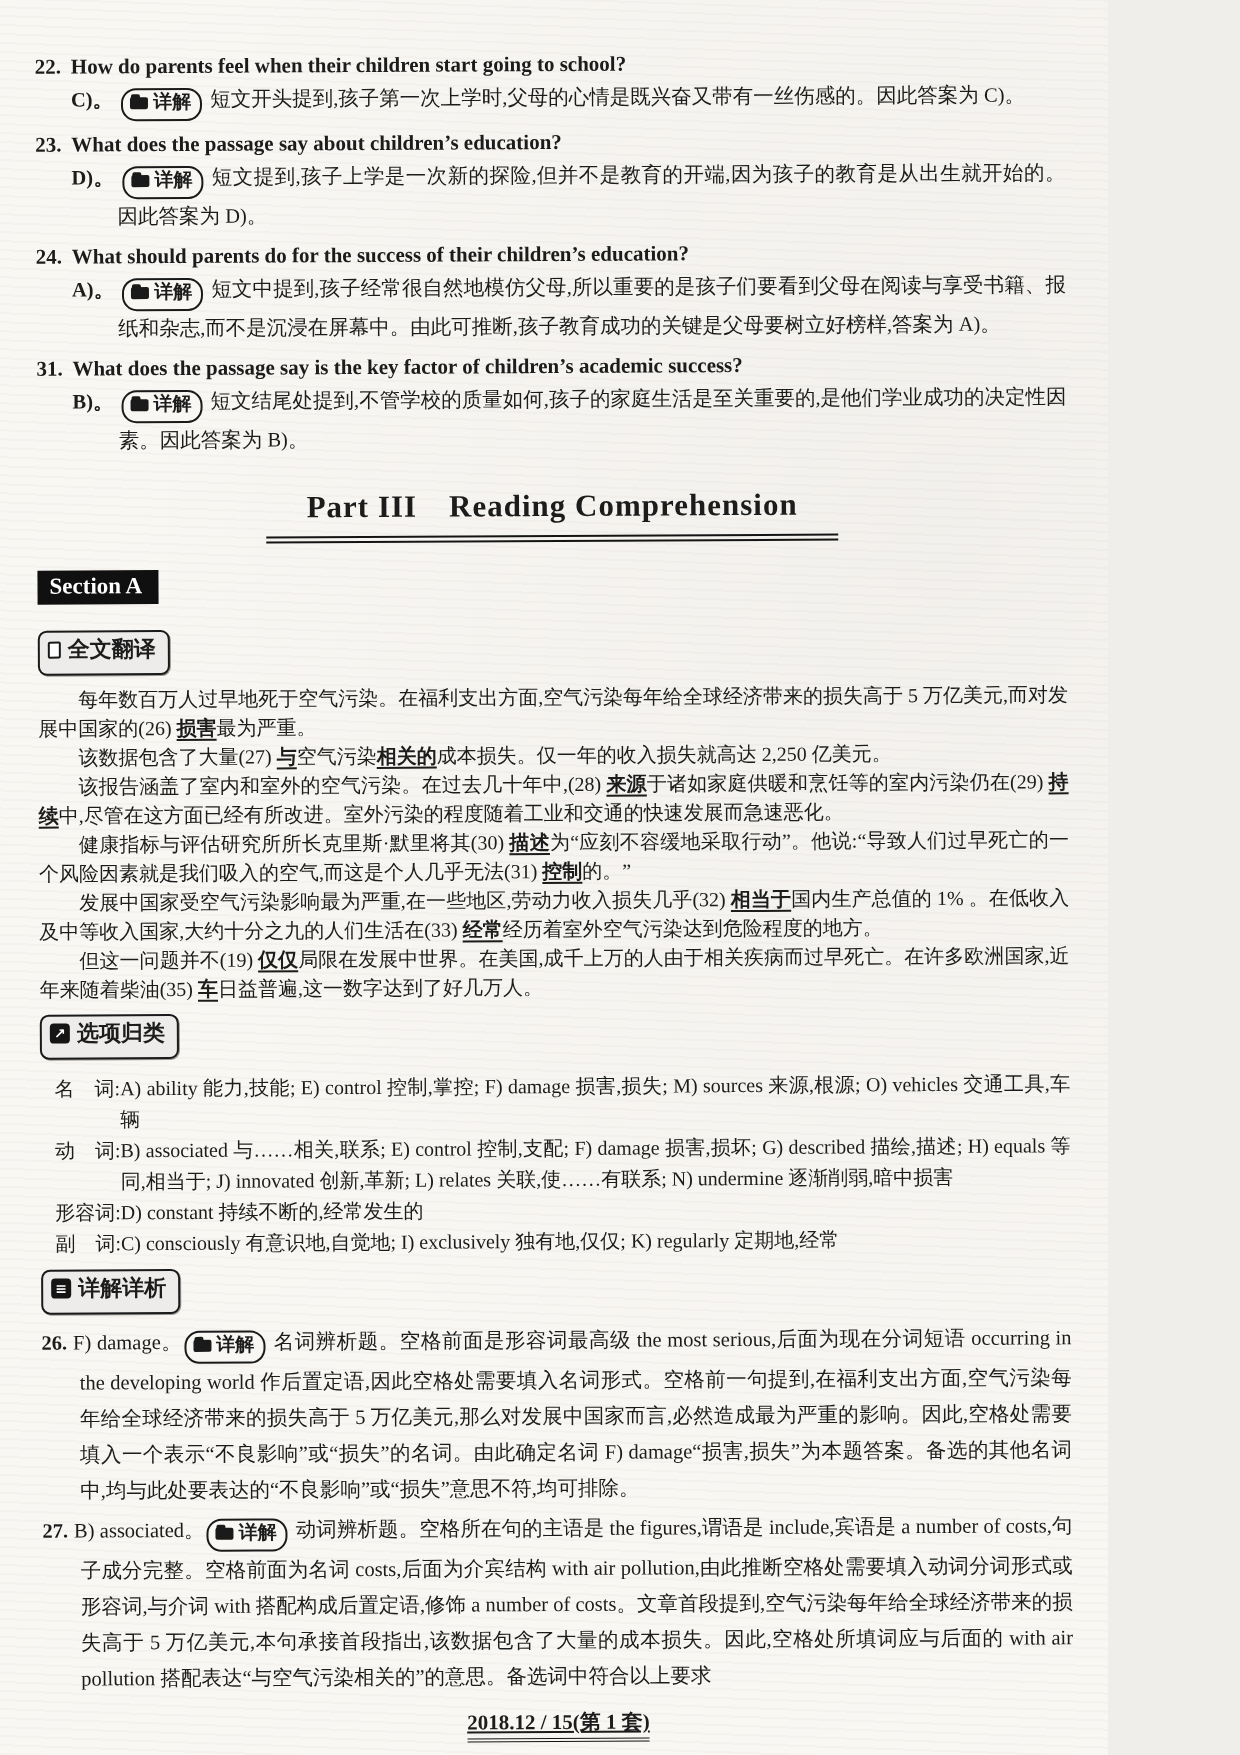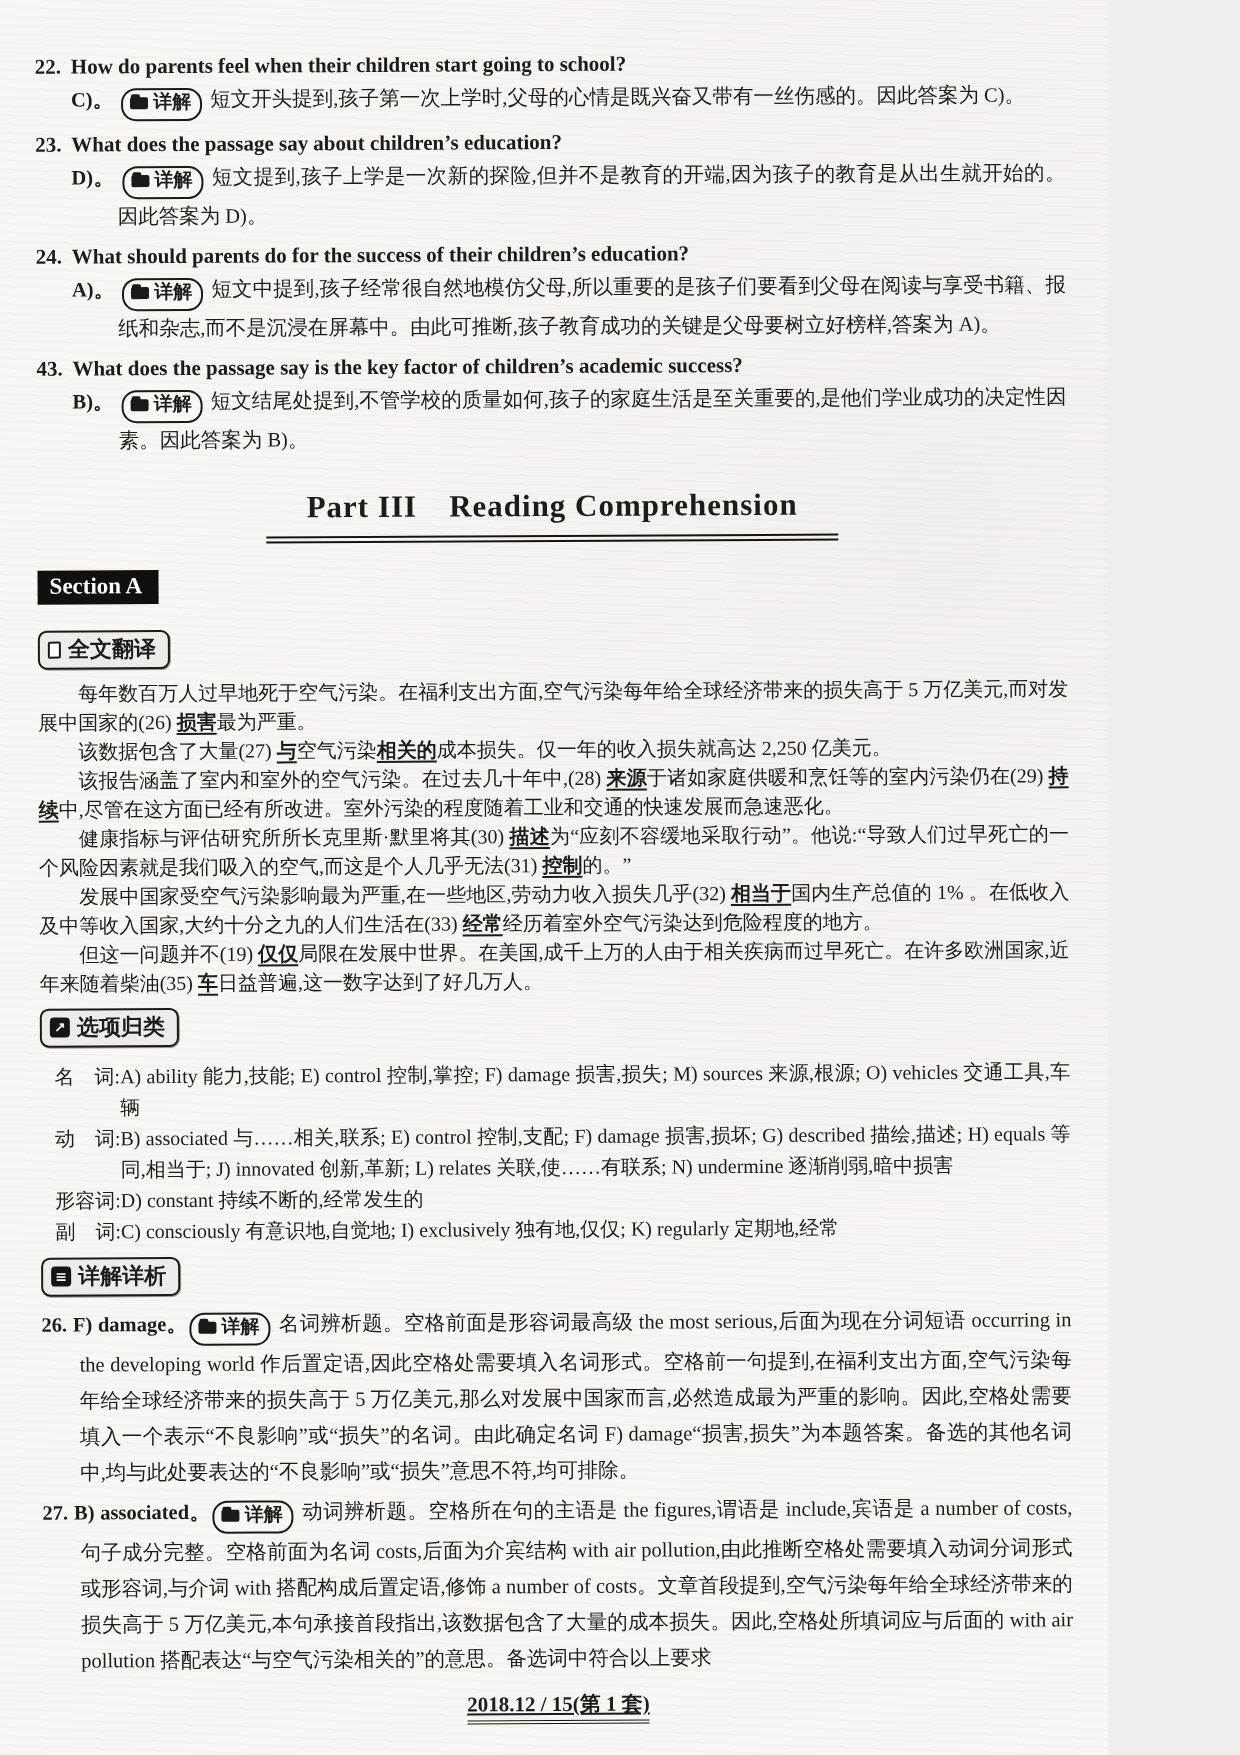--- a/index.html
+++ b/index.html
@@ -79,21 +79,21 @@
     padding:3px 16px 5px 12px;
     margin-bottom:16px;
   }
 
   
   .sec-label {
     display:inline-flex; align-items:center; gap:7px;
     border:2px solid #1a1a1a; border-radius:9px;
     background:#edecea;
     font-weight:bold; font-size:22px;
-    padding:2px 12px 3px 8px;
+    padding:2px 12px 9px 8px;
     margin:10px 0 10px 0;
     box-shadow:1px 1px 0 #9a9a96;
   }
   .ic-page {
     display:inline-block; width:13px; height:17px;
     background:#fff; border:2px solid #1a1a1a; border-radius:2px;
   }
   .ic-arrow-box, .ic-doc-box {
     display:inline-block; width:20px; height:20px;
     background:#151515; color:#fff; border-radius:4px;
@@ -115,21 +115,21 @@
   .opt-label { flex:0 0 80px; font-weight:normal; white-space:nowrap;text-align:right; }
   .opt-content { flex:1; text-align:justify; }
 
   
   .an-item {
     padding-left:38px; text-indent:-38px;
     font-size:20.5px; line-height:36px;
     text-align:justify; margin-bottom:4px;
   }
   .an-num { font-weight:bold; margin-right:6px; }
-  .an-ans { font-weight:bold; }
+  .an-ans { font-weight:normal; }
 
   
   .page-footer { text-align:center; margin-top:14px; }
   .page-footer span {
     display:inline-block; font-weight:bold; font-size:21px;
     padding-bottom:2px; border-bottom:4px double #141414;text-decoration:underline;
   }
   .shop-line {
     position:absolute; left:0; right:0; bottom:28px;
     text-align:center;
@@ -155,21 +155,21 @@
         <div class="q-line"><span class="q-num">23.</span><span>What does the passage say about children’s education?</span></div>
         <div class="a-line"><span class="a-letter">D)。</span><span class="badge"><span class="ic-folder"></span><span>详解</span></span><span>短文提到,孩子上学是一次新的探险,但并不是教育的开端,因为孩子的教育是从出生就开始的。因此答案为 D)。</span></div>
       </div>
 
       <div class="qa">
         <div class="q-line"><span class="q-num">24.</span><span>What should parents do for the success of their children’s education?</span></div>
         <div class="a-line"><span class="a-letter">A)。</span><span class="badge"><span class="ic-folder"></span><span>详解</span></span><span>短文中提到,孩子经常很自然地模仿父母,所以重要的是孩子们要看到父母在阅读与享受书籍、报纸和杂志,而不是沉浸在屏幕中。由此可推断,孩子教育成功的关键是父母要树立好榜样,答案为 A)。</span></div>
       </div>
 
       <div class="qa">
-        <div class="q-line"><span class="q-num">43.</span><span>What does the passage say is the key factor of children’s academic success?</span></div>
+        <div class="q-line"><span class="q-num">31.</span><span>What does the passage say is the key factor of children’s academic success?</span></div>
         <div class="a-line"><span class="a-letter">B)。</span><span class="badge"><span class="ic-folder"></span><span>详解</span></span><span>短文结尾处提到,不管学校的质量如何,孩子的家庭生活是至关重要的,是他们学业成功的决定性因素。因此答案为 B)。</span></div>
       </div>
 
     </section>
 
     <div class="part-header"><span>Part III　Reading Comprehension</span></div>
 
     <div><span class="section-tag">Section A</span></div>
 
     <div><span class="sec-label">

